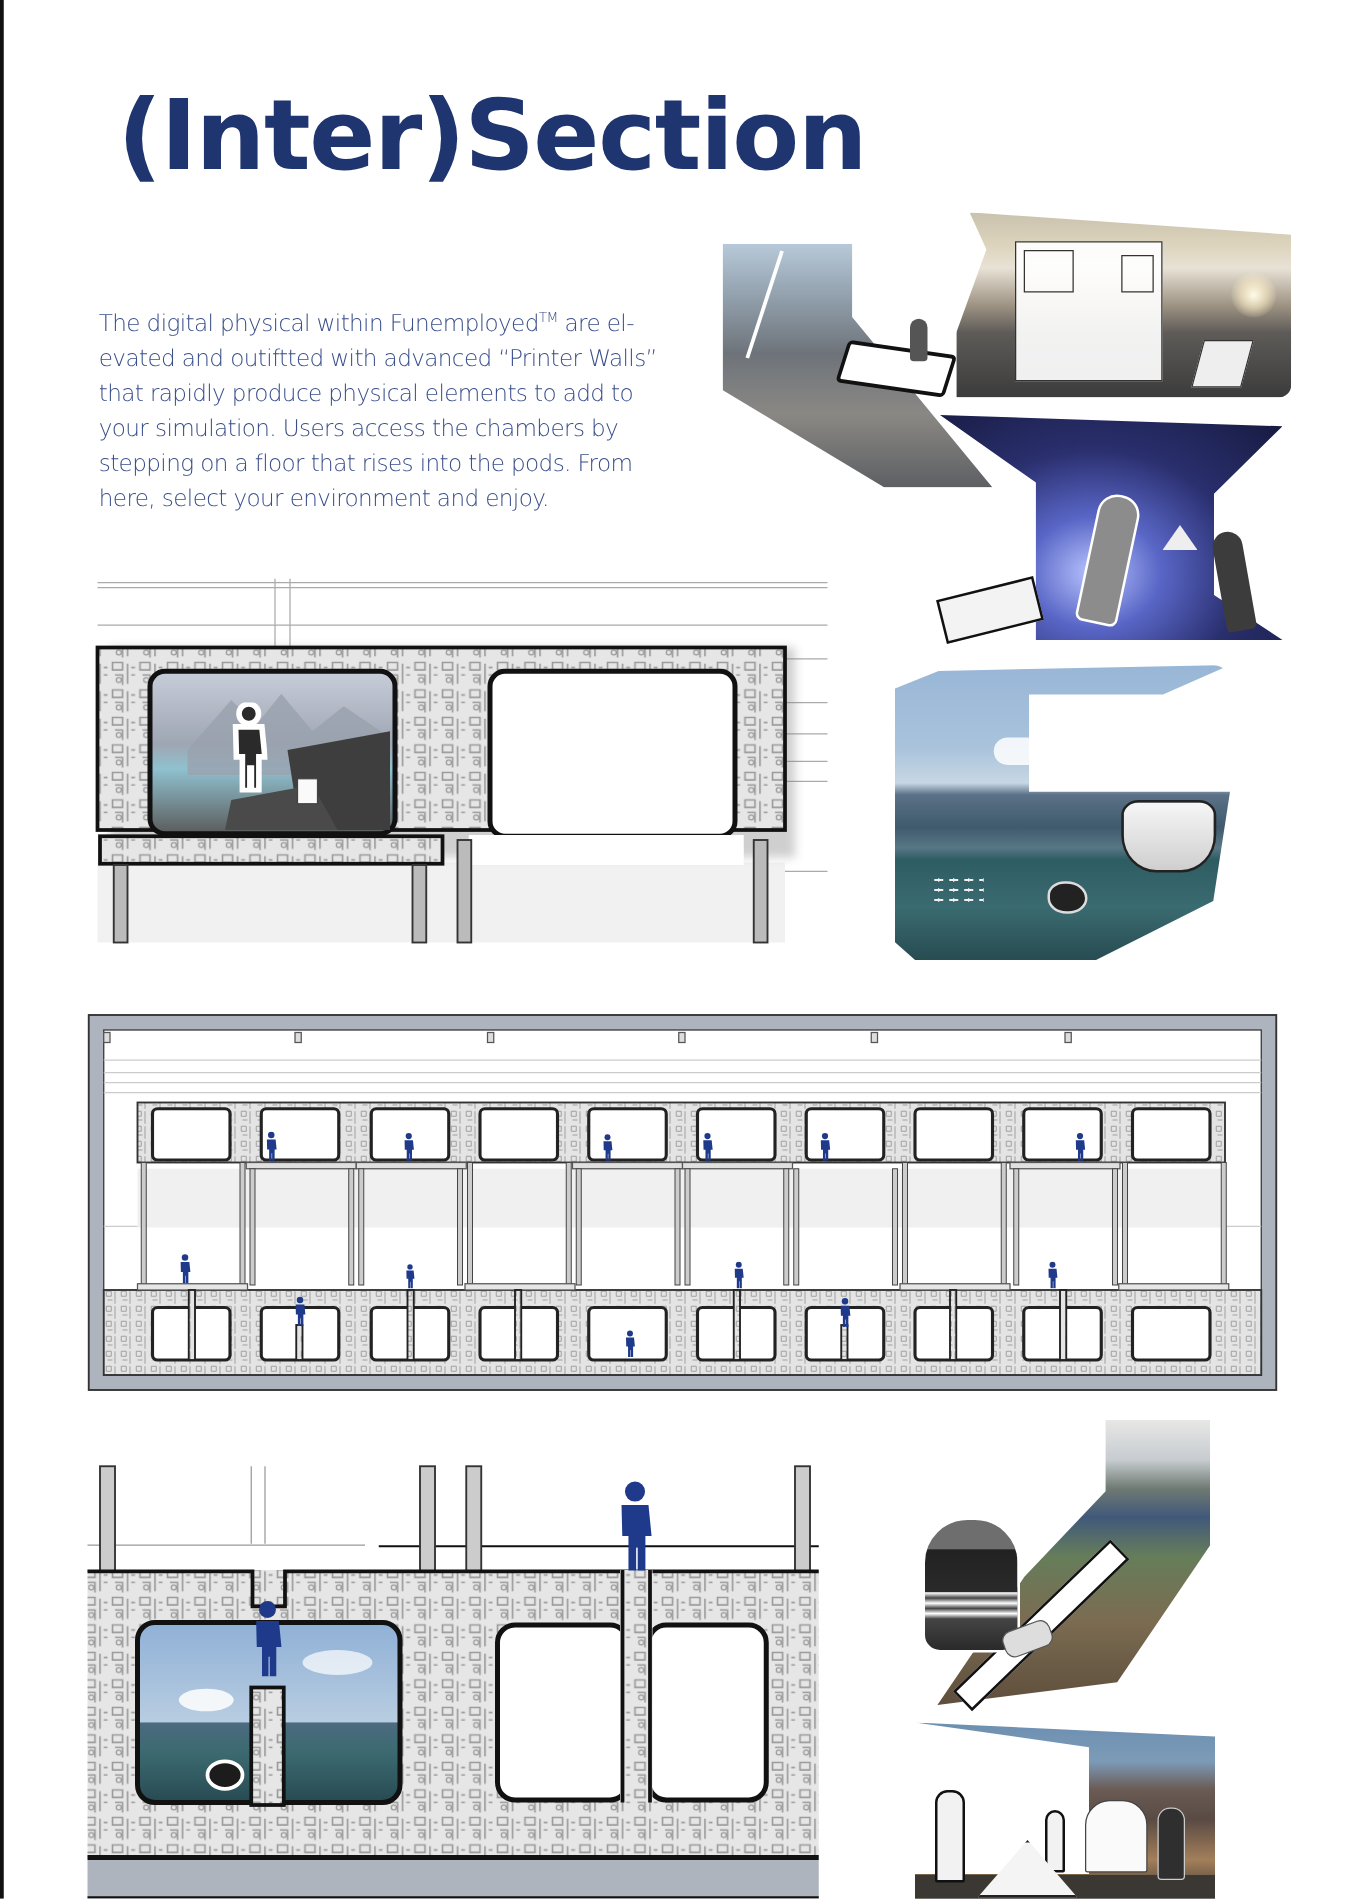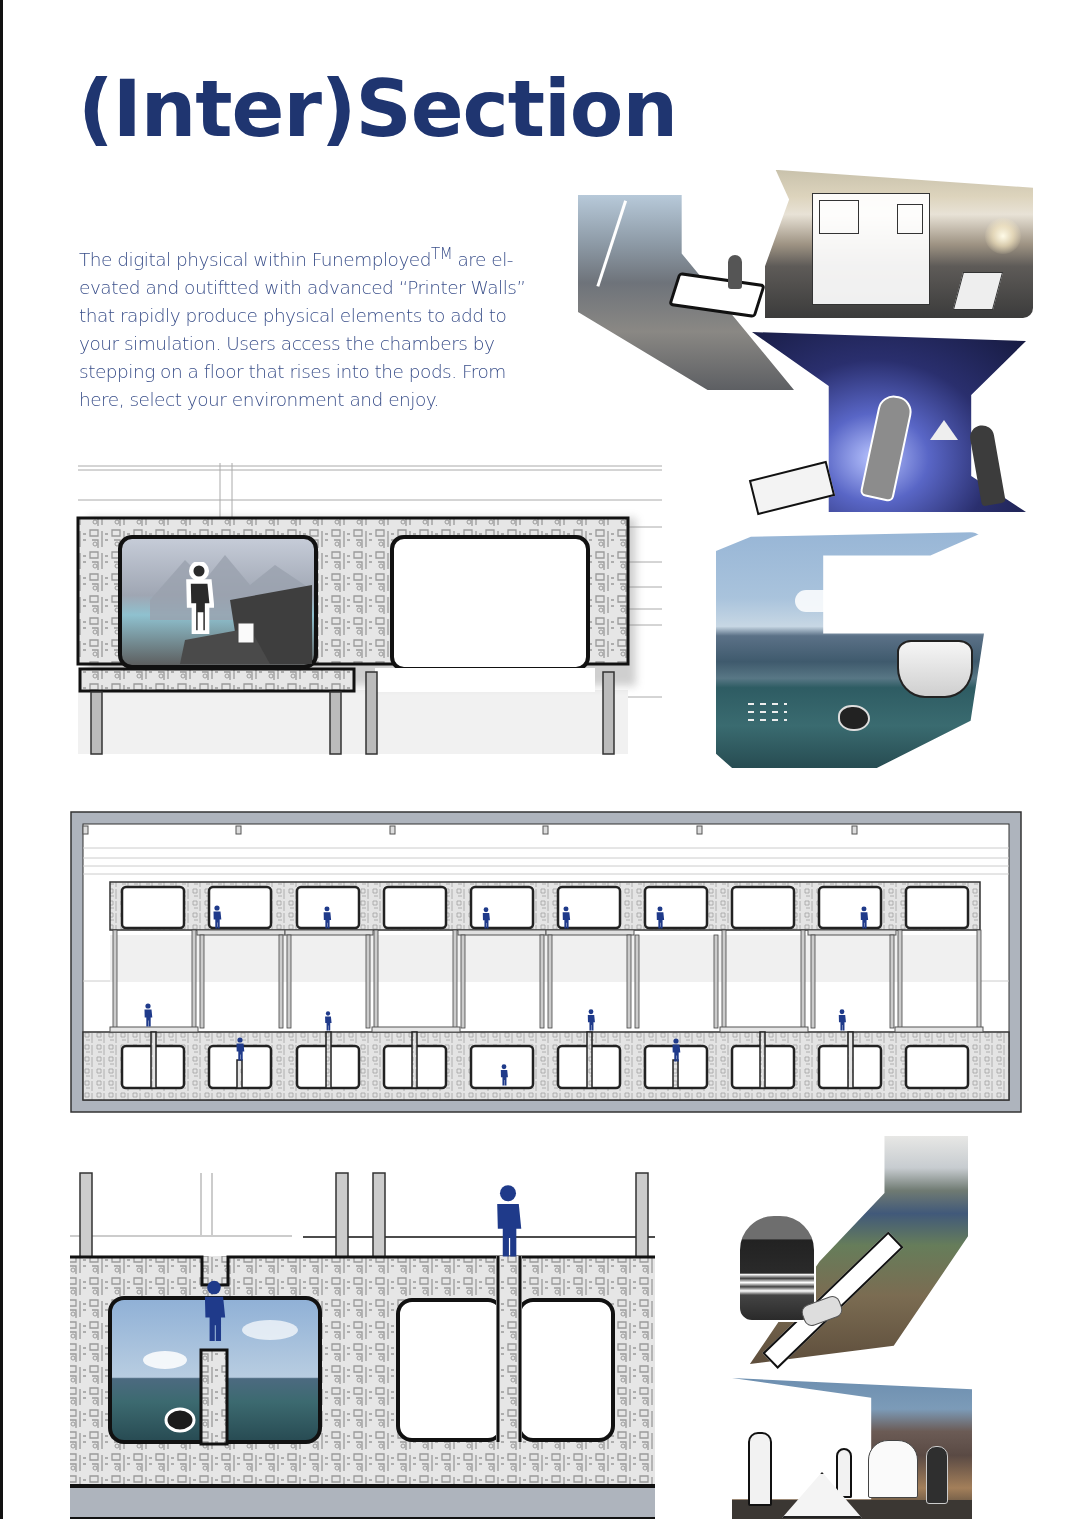--- a/index.html
+++ b/index.html
@@ -1,24 +1,24 @@
 <!DOCTYPE html>
 <html><head>
 <meta charset="utf-8">
 <style>
   * { box-sizing: border-box; margin: 0; padding: 0; }
   html, body { width: 1084px; height: 1519px; background: #fff; overflow: hidden; }
   body { position: relative; font-family: "DejaVu Sans", sans-serif; color: #1f3570; }
   .left-edge { position: absolute; left: 0; top: 0; width: 3px; height: 1519px; background: #111; }
 
-  .title { position: absolute; left: 78px; top: 70px; font-family: "DejaVu Sans", sans-serif; font-weight: bold;
+  .title { position: absolute; left: 94px; top: 70px; font-family: "DejaVu Sans", sans-serif; font-weight: bold;
            font-size: 78px; letter-spacing: -1px; color: #1f3570; line-height: 1; }
   .intro { position: absolute; left: 79px; top: 246px; width: 450px; font-family: "DejaVu Sans", sans-serif;
            font-weight: 300; font-size: 18.5px; line-height: 28px; color: #3a4f8a; letter-spacing: -0.5px; }
-  .intro sup { font-size: 15px; vertical-align: super; line-height: 0; }
+  .intro sup { font-size: 11px; vertical-align: super; line-height: 0; }
 
   .abs { position: absolute; }
   .vignette { position: absolute; overflow: hidden; }
 
   
   .v-city { left: 578px; top: 195px; width: 216px; height: 195px;
     clip-path: polygon(0 0, 48% 0, 48% 30%, 100% 100%, 60% 100%, 0 60%);
     background: linear-gradient(180deg, #b7c9d9 0%, #8d9aa6 25%, #6e737a 45%, #8a8884 70%, #5d5f63 100%); }
   .v-city-path { left: 610px; top: 200px; width: 12px; height: 90px; border-left: 3px solid #fff; transform: rotate(18deg); }
   .v-city-table { left: 672px; top: 278px; width: 90px; height: 34px; background: #fff; border: 3px solid #111; border-radius: 4px; transform: skewX(-10deg) rotate(8deg); }

